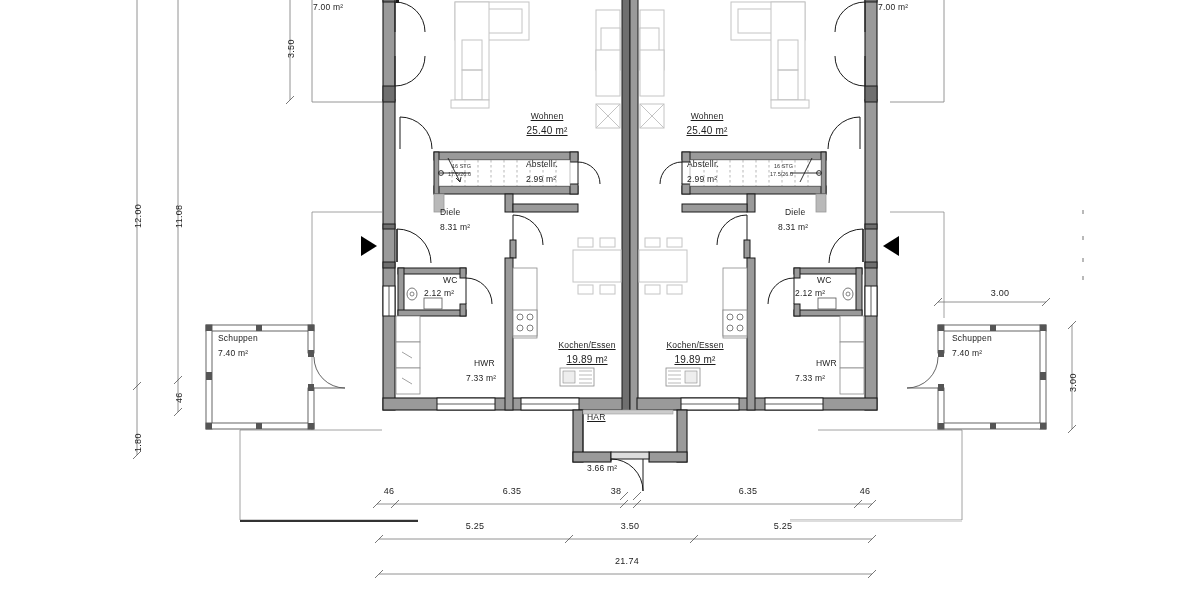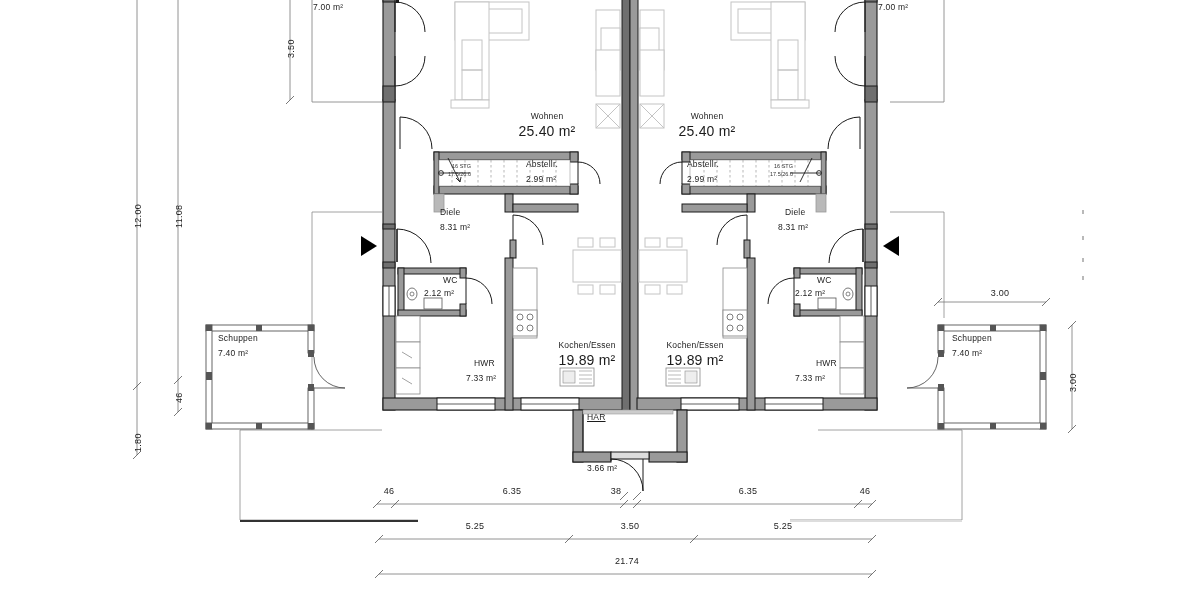--- a/index.html
+++ b/index.html
@@ -7,35 +7,35 @@
   body{
     font-family:"Liberation Sans","DejaVu Sans",sans-serif;
     width:1200px;height:600px;overflow:hidden;position:relative;
     color:#1a1a1a;
   }
   #plan{position:absolute;left:0;top:0;width:1200px;height:600px;}
   .lbl{
     position:absolute;font-size:8.5px;line-height:10px;
     color:#1c1c1c;white-space:pre;letter-spacing:.2px;
   }
-  .lbl.c{text-align:right;transform:translateX(-50%);}
+  .lbl.c{text-align:right;transform:translateX(-50%);text-decoration:underline;}
   .dim{
     position:absolute;font-size:9px;color:#1c1c1c;white-space:nowrap;
     letter-spacing:.3px;
   }
   .dim.c{transform:translateX(-50%);}
   .vdim{
     position:absolute;font-size:9px;color:#1c1c1c;white-space:nowrap;
     letter-spacing:.3px;transform-origin:0 0;transform:rotate(-90deg);
   }
   .stg{
     position:absolute;font-size:5.5px;line-height:6.5px;color:#333;
     white-space:pre;
   }
-  .area{font-size:14px;}
+  .area{font-size:10px;}
 </style>
 </head>
 <body>
 
 <svg id="plan" viewBox="0 0 1200 600">
   <defs>
     <g id="tick">
         <line x1="-4" y1="4" x2="4" y2="-4" stroke="#555" stroke-width="1"></line>
       </g>
   </defs>

